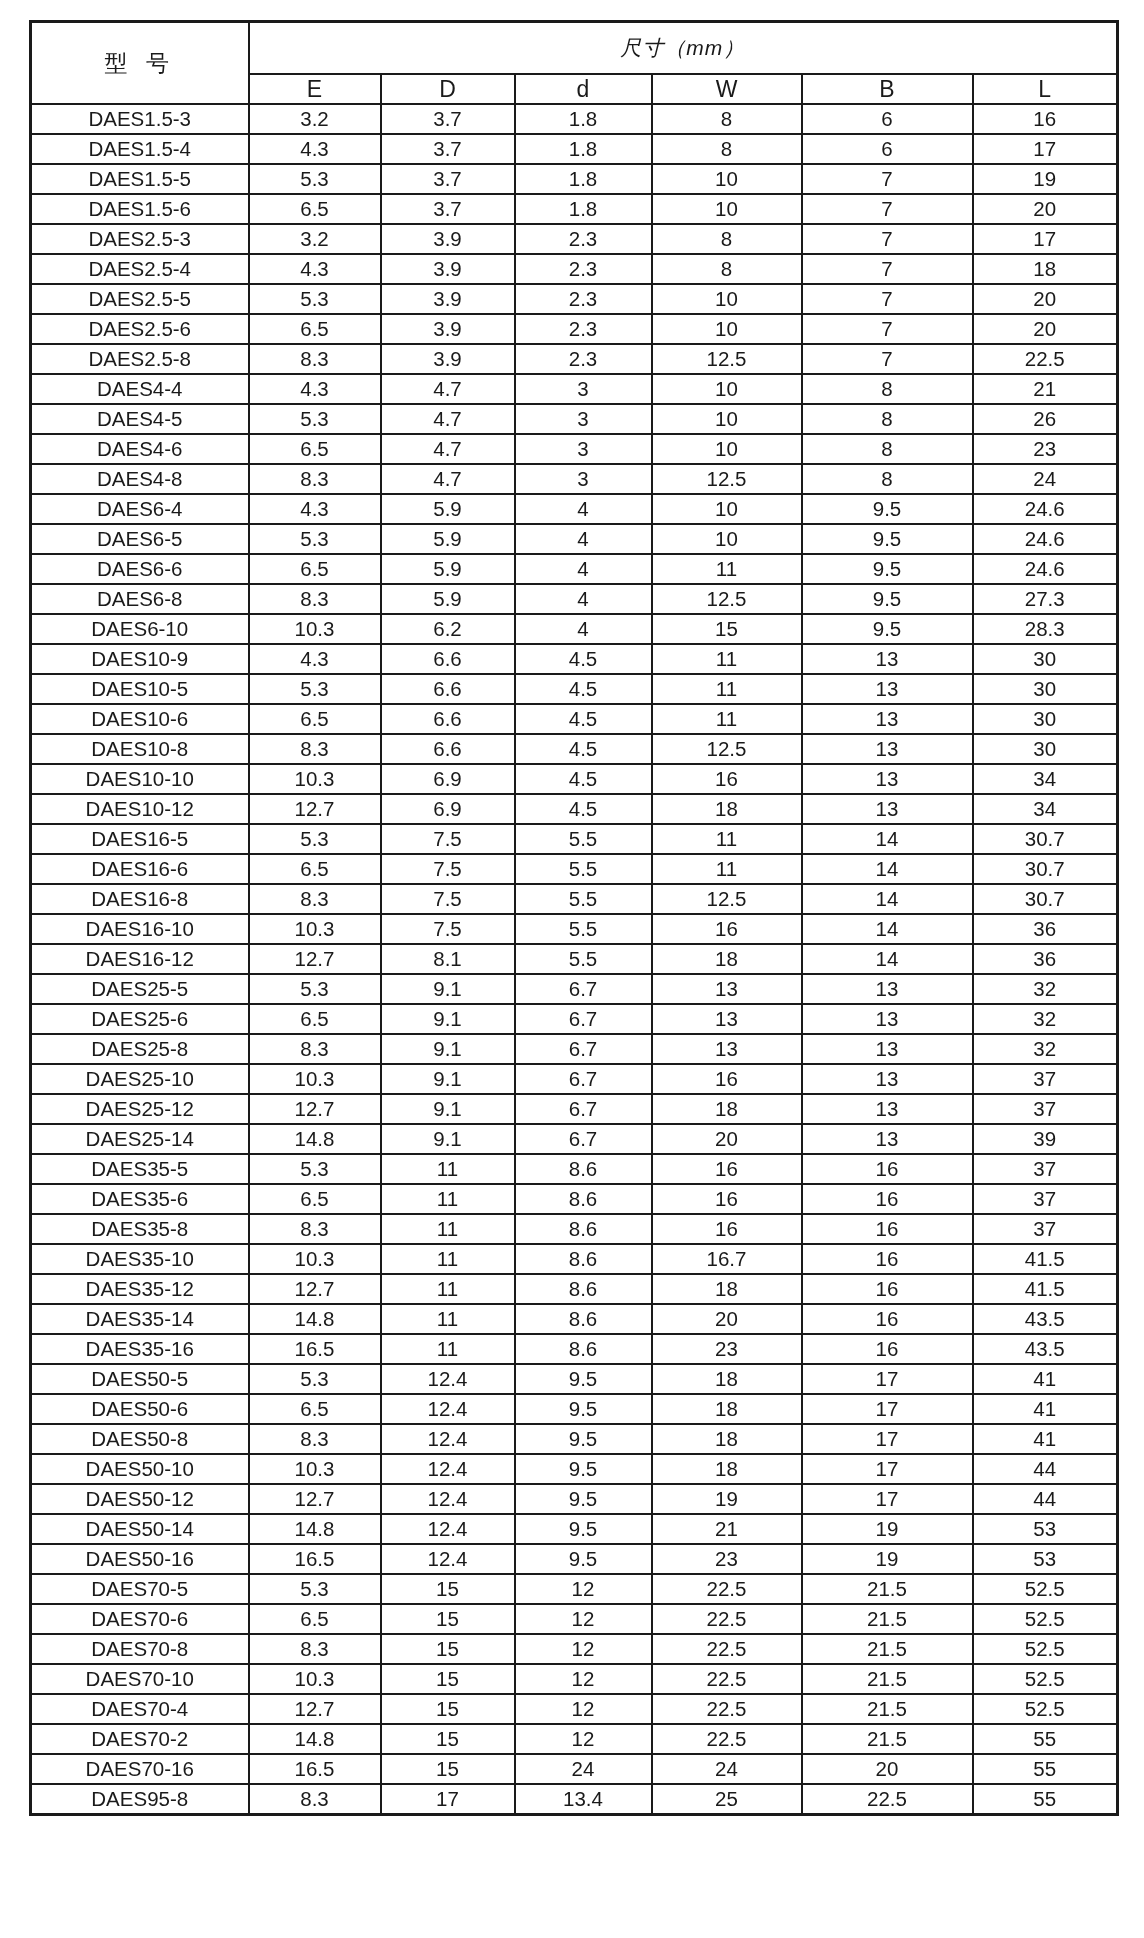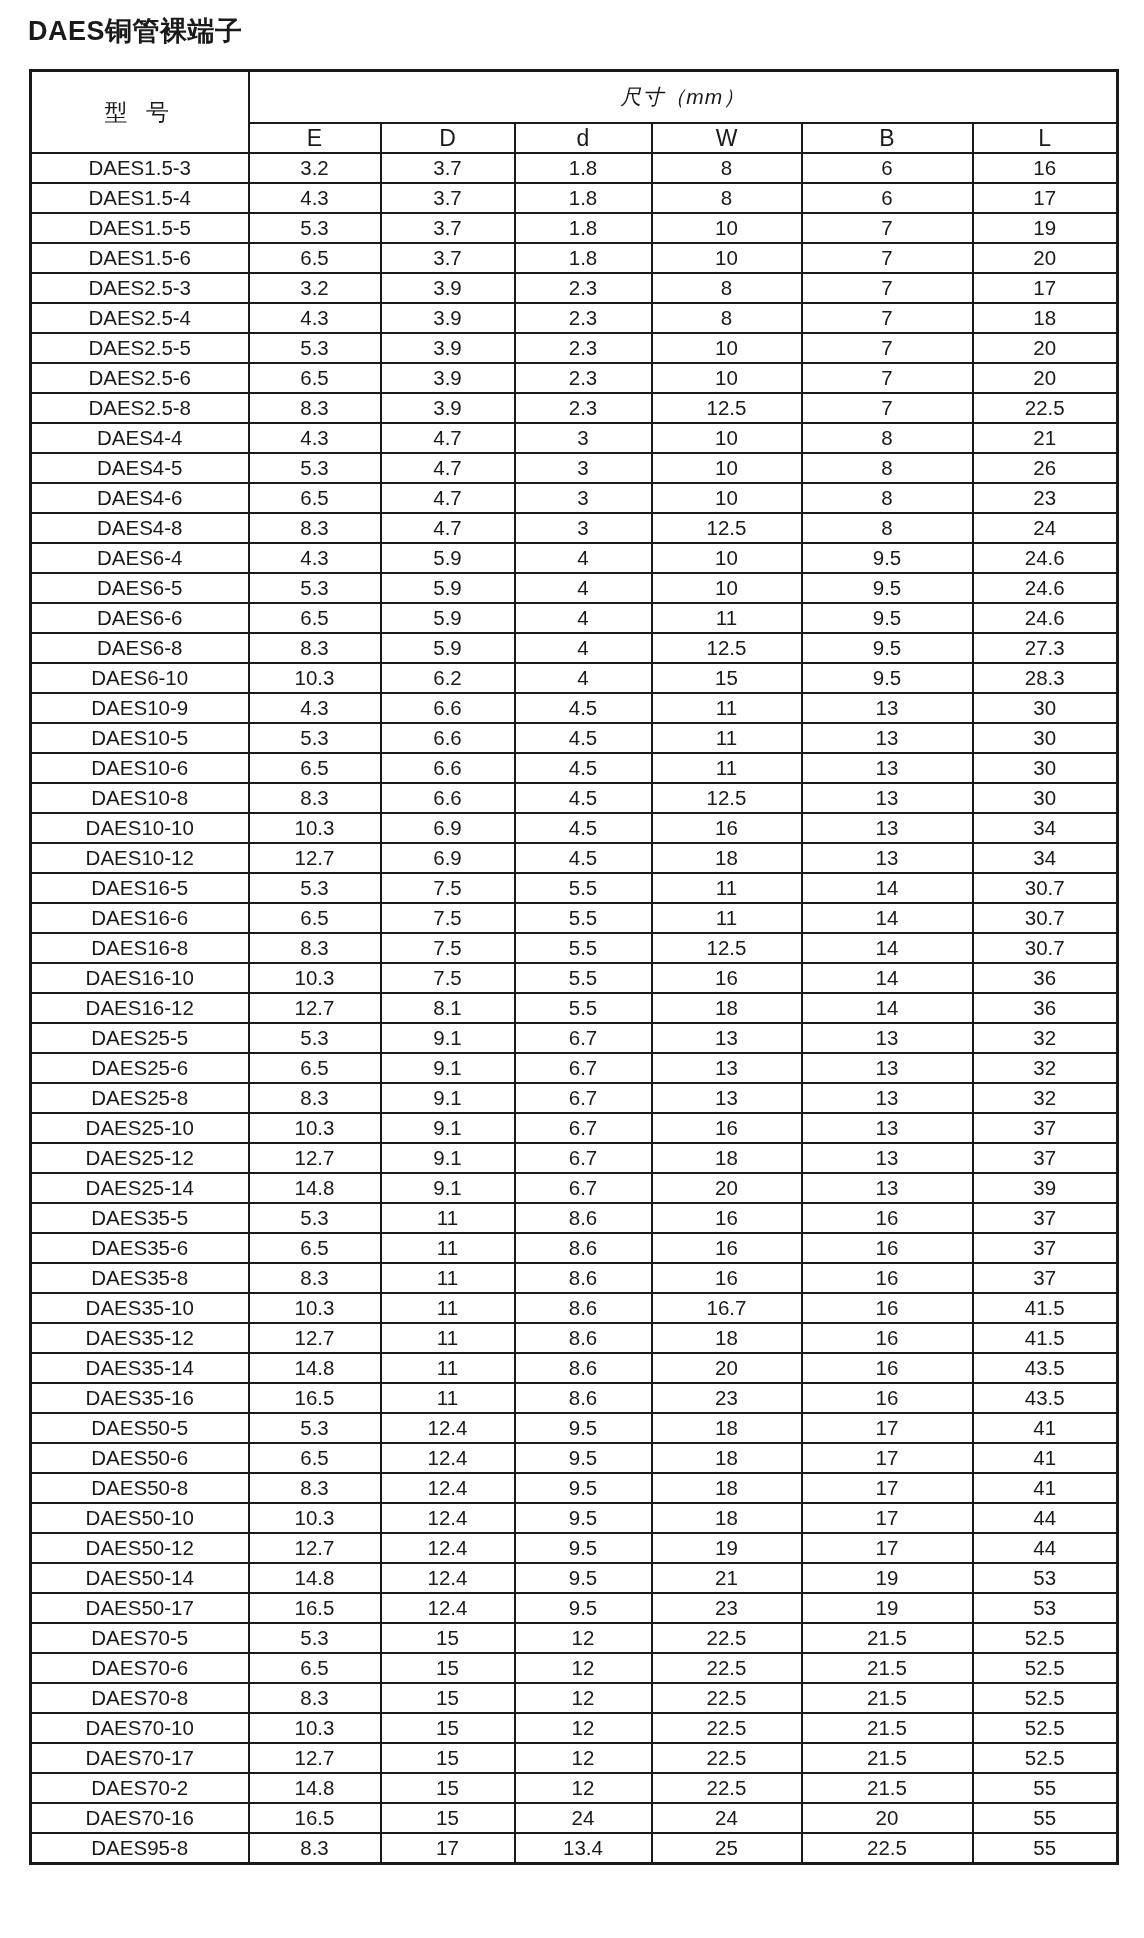--- a/index.html
+++ b/index.html
@@ -59,21 +59,20 @@
   }
   .spec-table tbody td {
     font-size: 20.5px;
     height: 28px;
   }
 </style>
 </head>
 <body>
 
 <div>
-  <h1 class="page-title">DAES铜管裸端子</h1>
 
   <table class="spec-table">
     <colgroup>
       <col style="width:218px">
       <col style="width:132px">
       <col style="width:134px">
       <col style="width:137px">
       <col style="width:150px">
       <col style="width:171px">
       <col style="width:145px">
@@ -519,21 +518,21 @@
         <tr>
           <td>DAES50-14</td>
           <td>14.8</td>
           <td>12.4</td>
           <td>9.5</td>
           <td>21</td>
           <td>19</td>
           <td>53</td>
         </tr>
         <tr>
-          <td>DAES50-17</td>
+          <td>DAES50-16</td>
           <td>16.5</td>
           <td>12.4</td>
           <td>9.5</td>
           <td>23</td>
           <td>19</td>
           <td>53</td>
         </tr>
         <tr>
           <td>DAES70-5</td>
           <td>5.3</td>
@@ -564,21 +563,21 @@
         <tr>
           <td>DAES70-10</td>
           <td>10.3</td>
           <td>15</td>
           <td>12</td>
           <td>22.5</td>
           <td>21.5</td>
           <td>52.5</td>
         </tr>
         <tr>
-          <td>DAES70-17</td>
+          <td>DAES70-4</td>
           <td>12.7</td>
           <td>15</td>
           <td>12</td>
           <td>22.5</td>
           <td>21.5</td>
           <td>52.5</td>
         </tr>
         <tr>
           <td>DAES70-2</td>
           <td>14.8</td>

